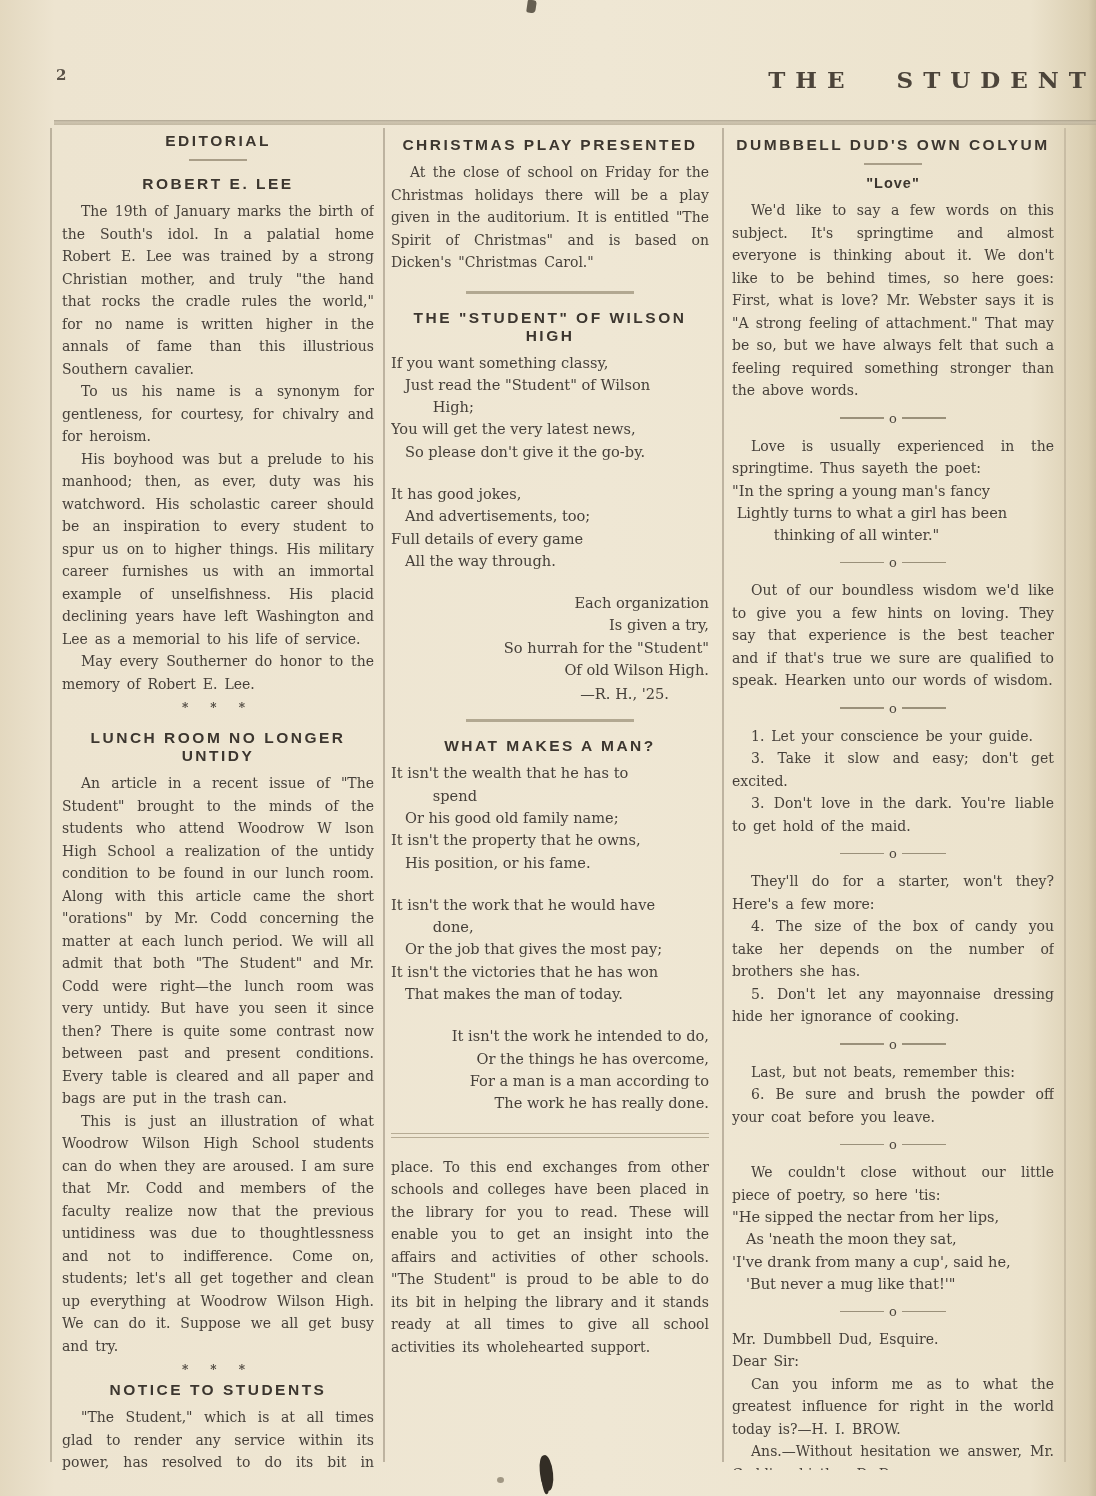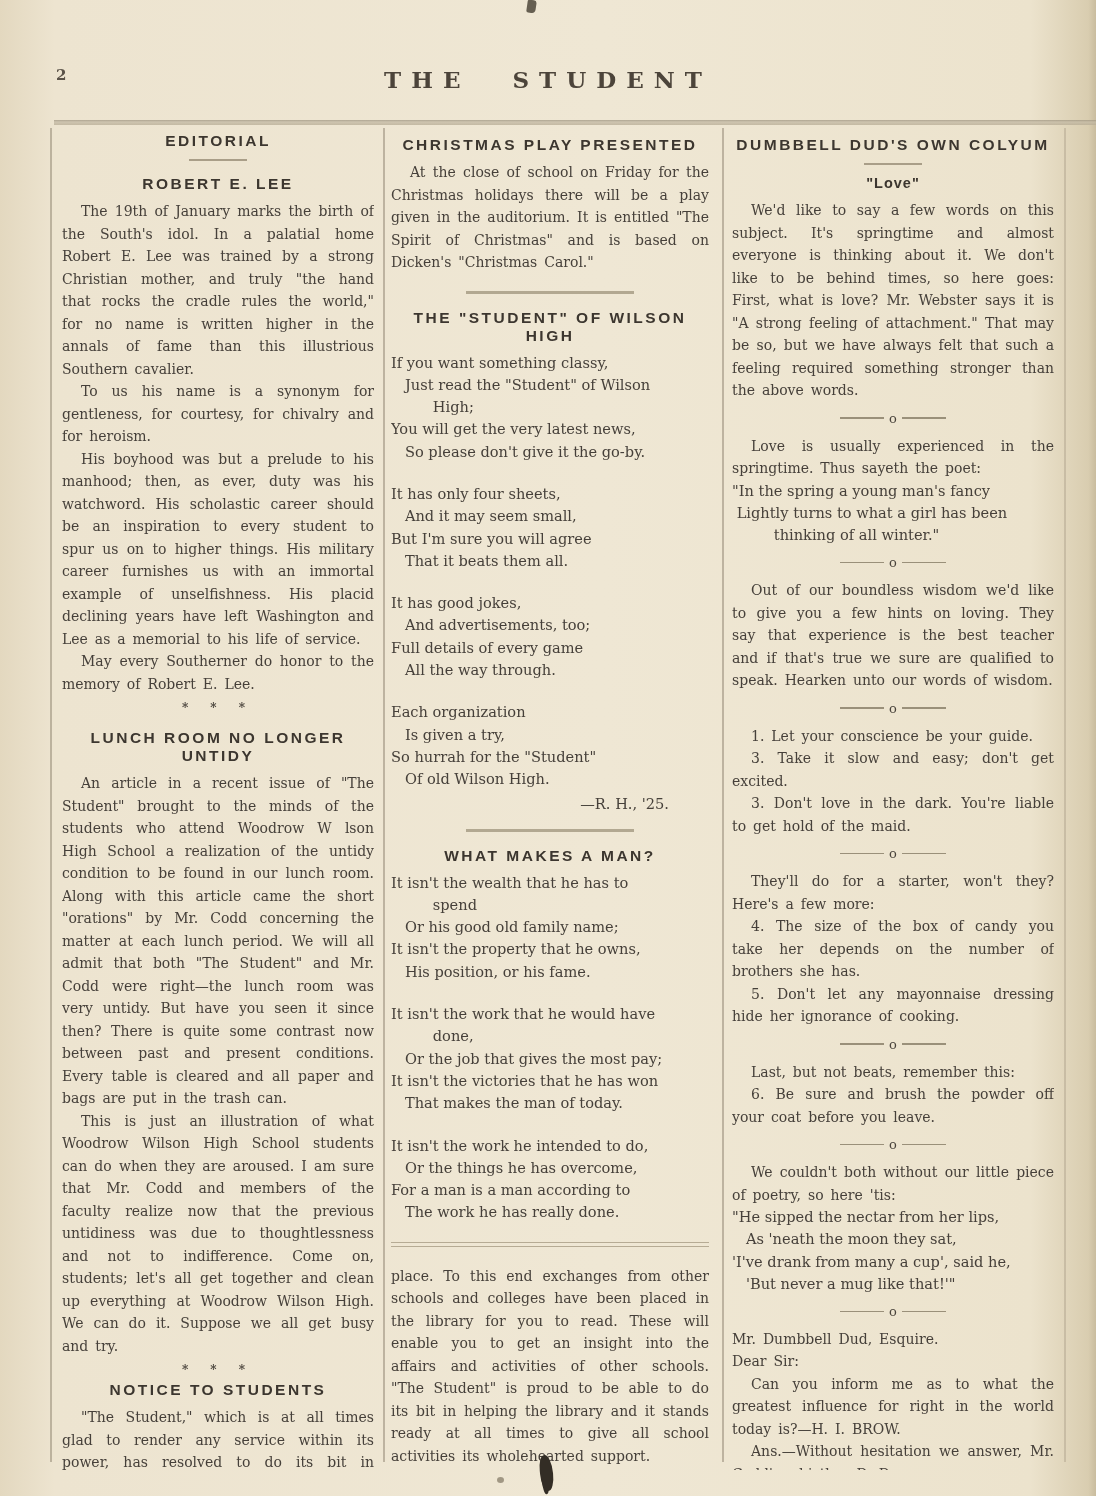--- a/index.html
+++ b/index.html
@@ -8,21 +8,21 @@
     width:1096px;height:1496px;
     background:
       linear-gradient(90deg, #e3d8bf 0%, #ede4d0 5%, #efe7d4 55%, #ece3cd 94%, #d9cdb0 99.3%, #c9bc9e 100%),
       #ece3cf;
     overflow:hidden;
     font-family:"DejaVu Serif", serif;
     color:#453e36;
   }
   .masthead{
     position:absolute; top:66px; left:0; width:100%;
-    text-align:center;
+    text-align:right;
     font-family:"DejaVu Serif", serif;
     font-weight:bold; font-size:23px;
     letter-spacing:10px; word-spacing:24px;
     color:#4c443a;
   }
   .page-number{
     position:absolute; top:66px; left:56px;
     font-size:15px; font-weight:bold; color:#5a5248;
     filter:blur(0.4px);
   }
@@ -61,21 +61,21 @@
   }
   .body-text p.ind{ text-indent:19px; }
   .stars{
     text-align:center; font-weight:bold; letter-spacing:9px;
     font-size:12px; color:#4a443c; margin:6px 0 4px;
   }
   .poem{
     white-space:pre-wrap; font-size:14.6px; line-height:22.3px;
     color:#46403a; margin:0 0 20px; text-align:left;
   }
-  .poem.tight{ margin-bottom:18px; }
+  .poem.tight{ margin-bottom:18px;text-align:right; }
   .signature{ text-align:right; padding-right:40px; font-size:14.6px; color:#46403a; margin:-14px 0 4px; }
   .o-sep{
     display:flex; align-items:center; justify-content:center;
     margin:9px 0 9px; color:#4a443c; font-size:13px;
   }
   .o-sep .bar{ width:44px; height:1.5px; background:#857a64; margin:0 5px; opacity:.8; }
   .quote{ white-space:pre-wrap; font-size:14.6px; line-height:22.2px; color:#46403a; margin:0; }
   .ink-blot{
     position:absolute; left:540px; top:1455px; width:13px; height:36px;
     background:#332d25; border-radius:45% 55% 50% 50%;
@@ -133,24 +133,20 @@
     </div>
     <div class="mid-rule"></div>
 
     <div>
       <div class="art-head">THE "STUDENT" OF WILSON HIGH</div>
       <div class="poem">If you want something classy,
    Just read the "Student" of Wilson
          High;
 You will get the very latest news,
    So please don't give it the go-by.</div>
-      <div class="poem">It has only four sheets,
-   And it may seem small,
-But I'm sure you will agree
-   That it beats them all.</div>
       <div class="poem">It has good jokes,
    And advertisements, too;
 Full details of every game
    All the way through.</div>
       <div class="poem tight">Each organization
    Is given a try,
 So hurrah for the "Student"
    Of old Wilson High.</div>
       <div class="signature">—R. H., '25.</div>
     </div>
@@ -234,21 +230,21 @@
 
       <p class="ind">Last, but not beats, remember this:</p>
       <p class="ind">6.  Be sure and brush the powder off your coat before you leave.</p>
 
       <div class="o-sep">
           <span class="bar"></span>
           <span>o</span>
           <span class="bar"></span>
         </div>
 
-      <p class="ind">We couldn't both without our little piece of poetry, so here 'tis:</p>
+      <p class="ind">We couldn't close without our little piece of poetry, so here 'tis:</p>
       <div class="quote">"He sipped the nectar from her lips,
    As 'neath the moon they sat,
 'I've drank from many a cup', said he,
    'But never a mug like that!'"</div>
 
       <div class="o-sep">
           <span class="bar"></span>
           <span>o</span>
           <span class="bar"></span>
         </div>

